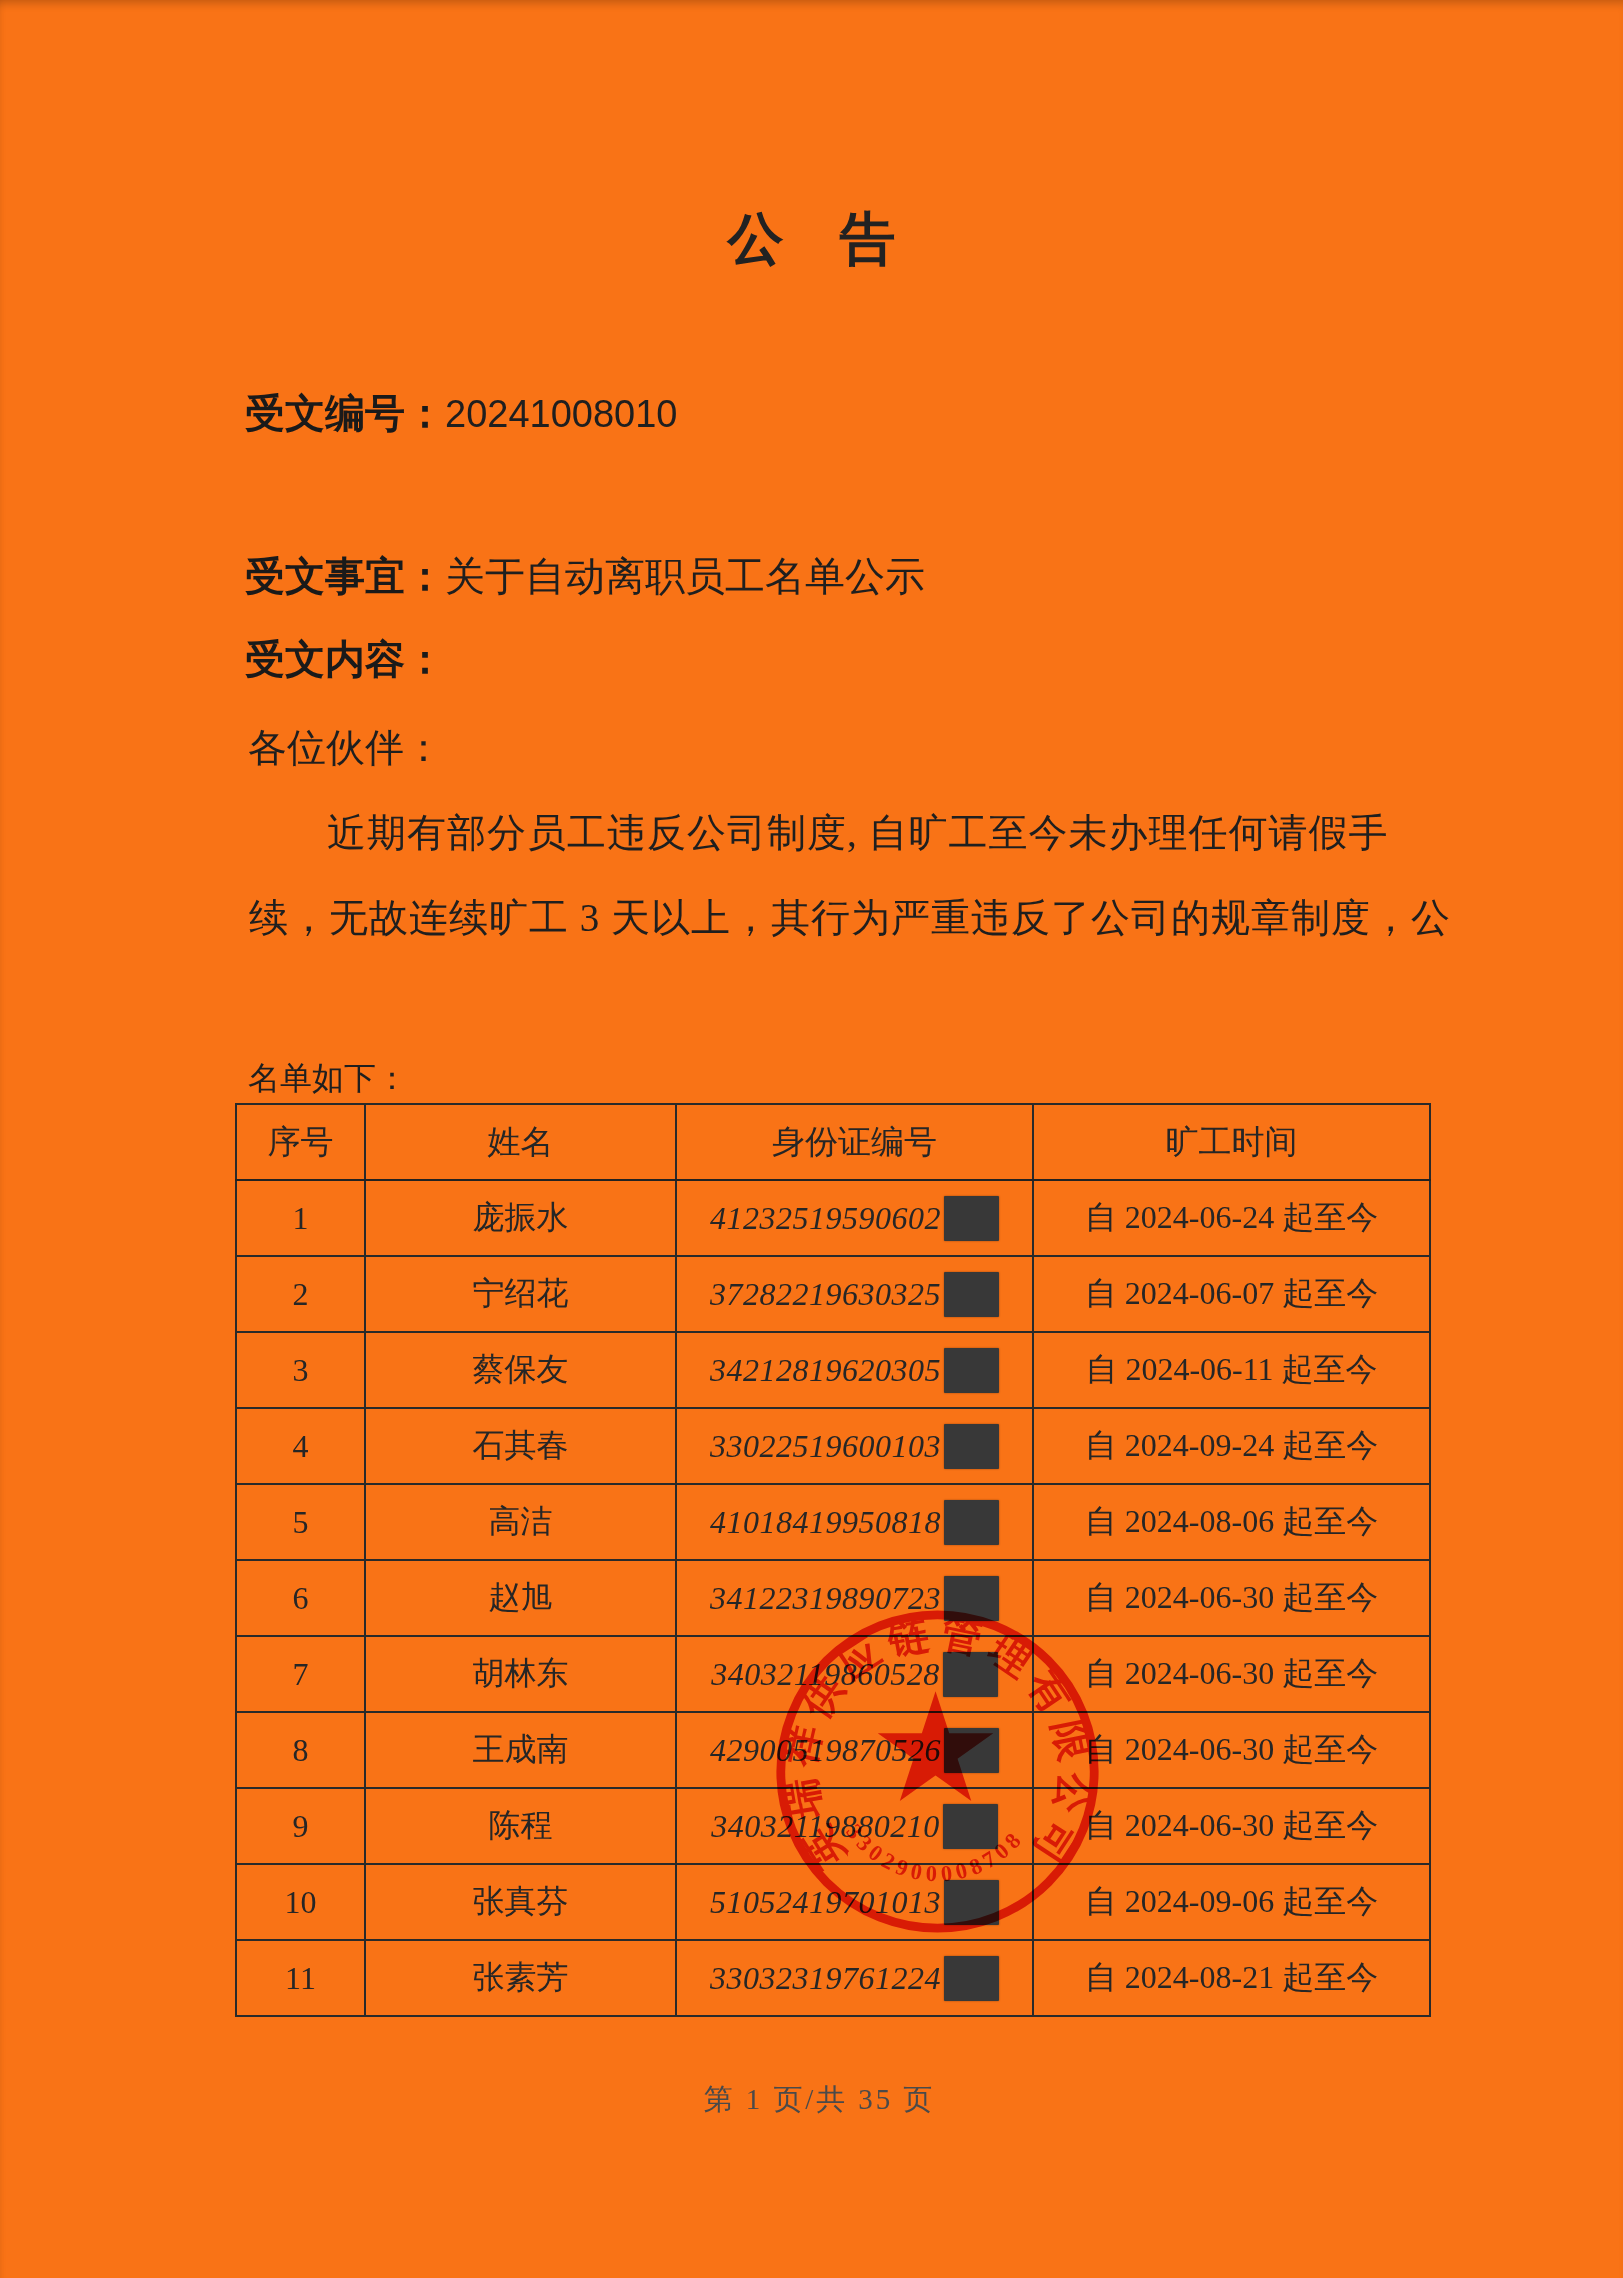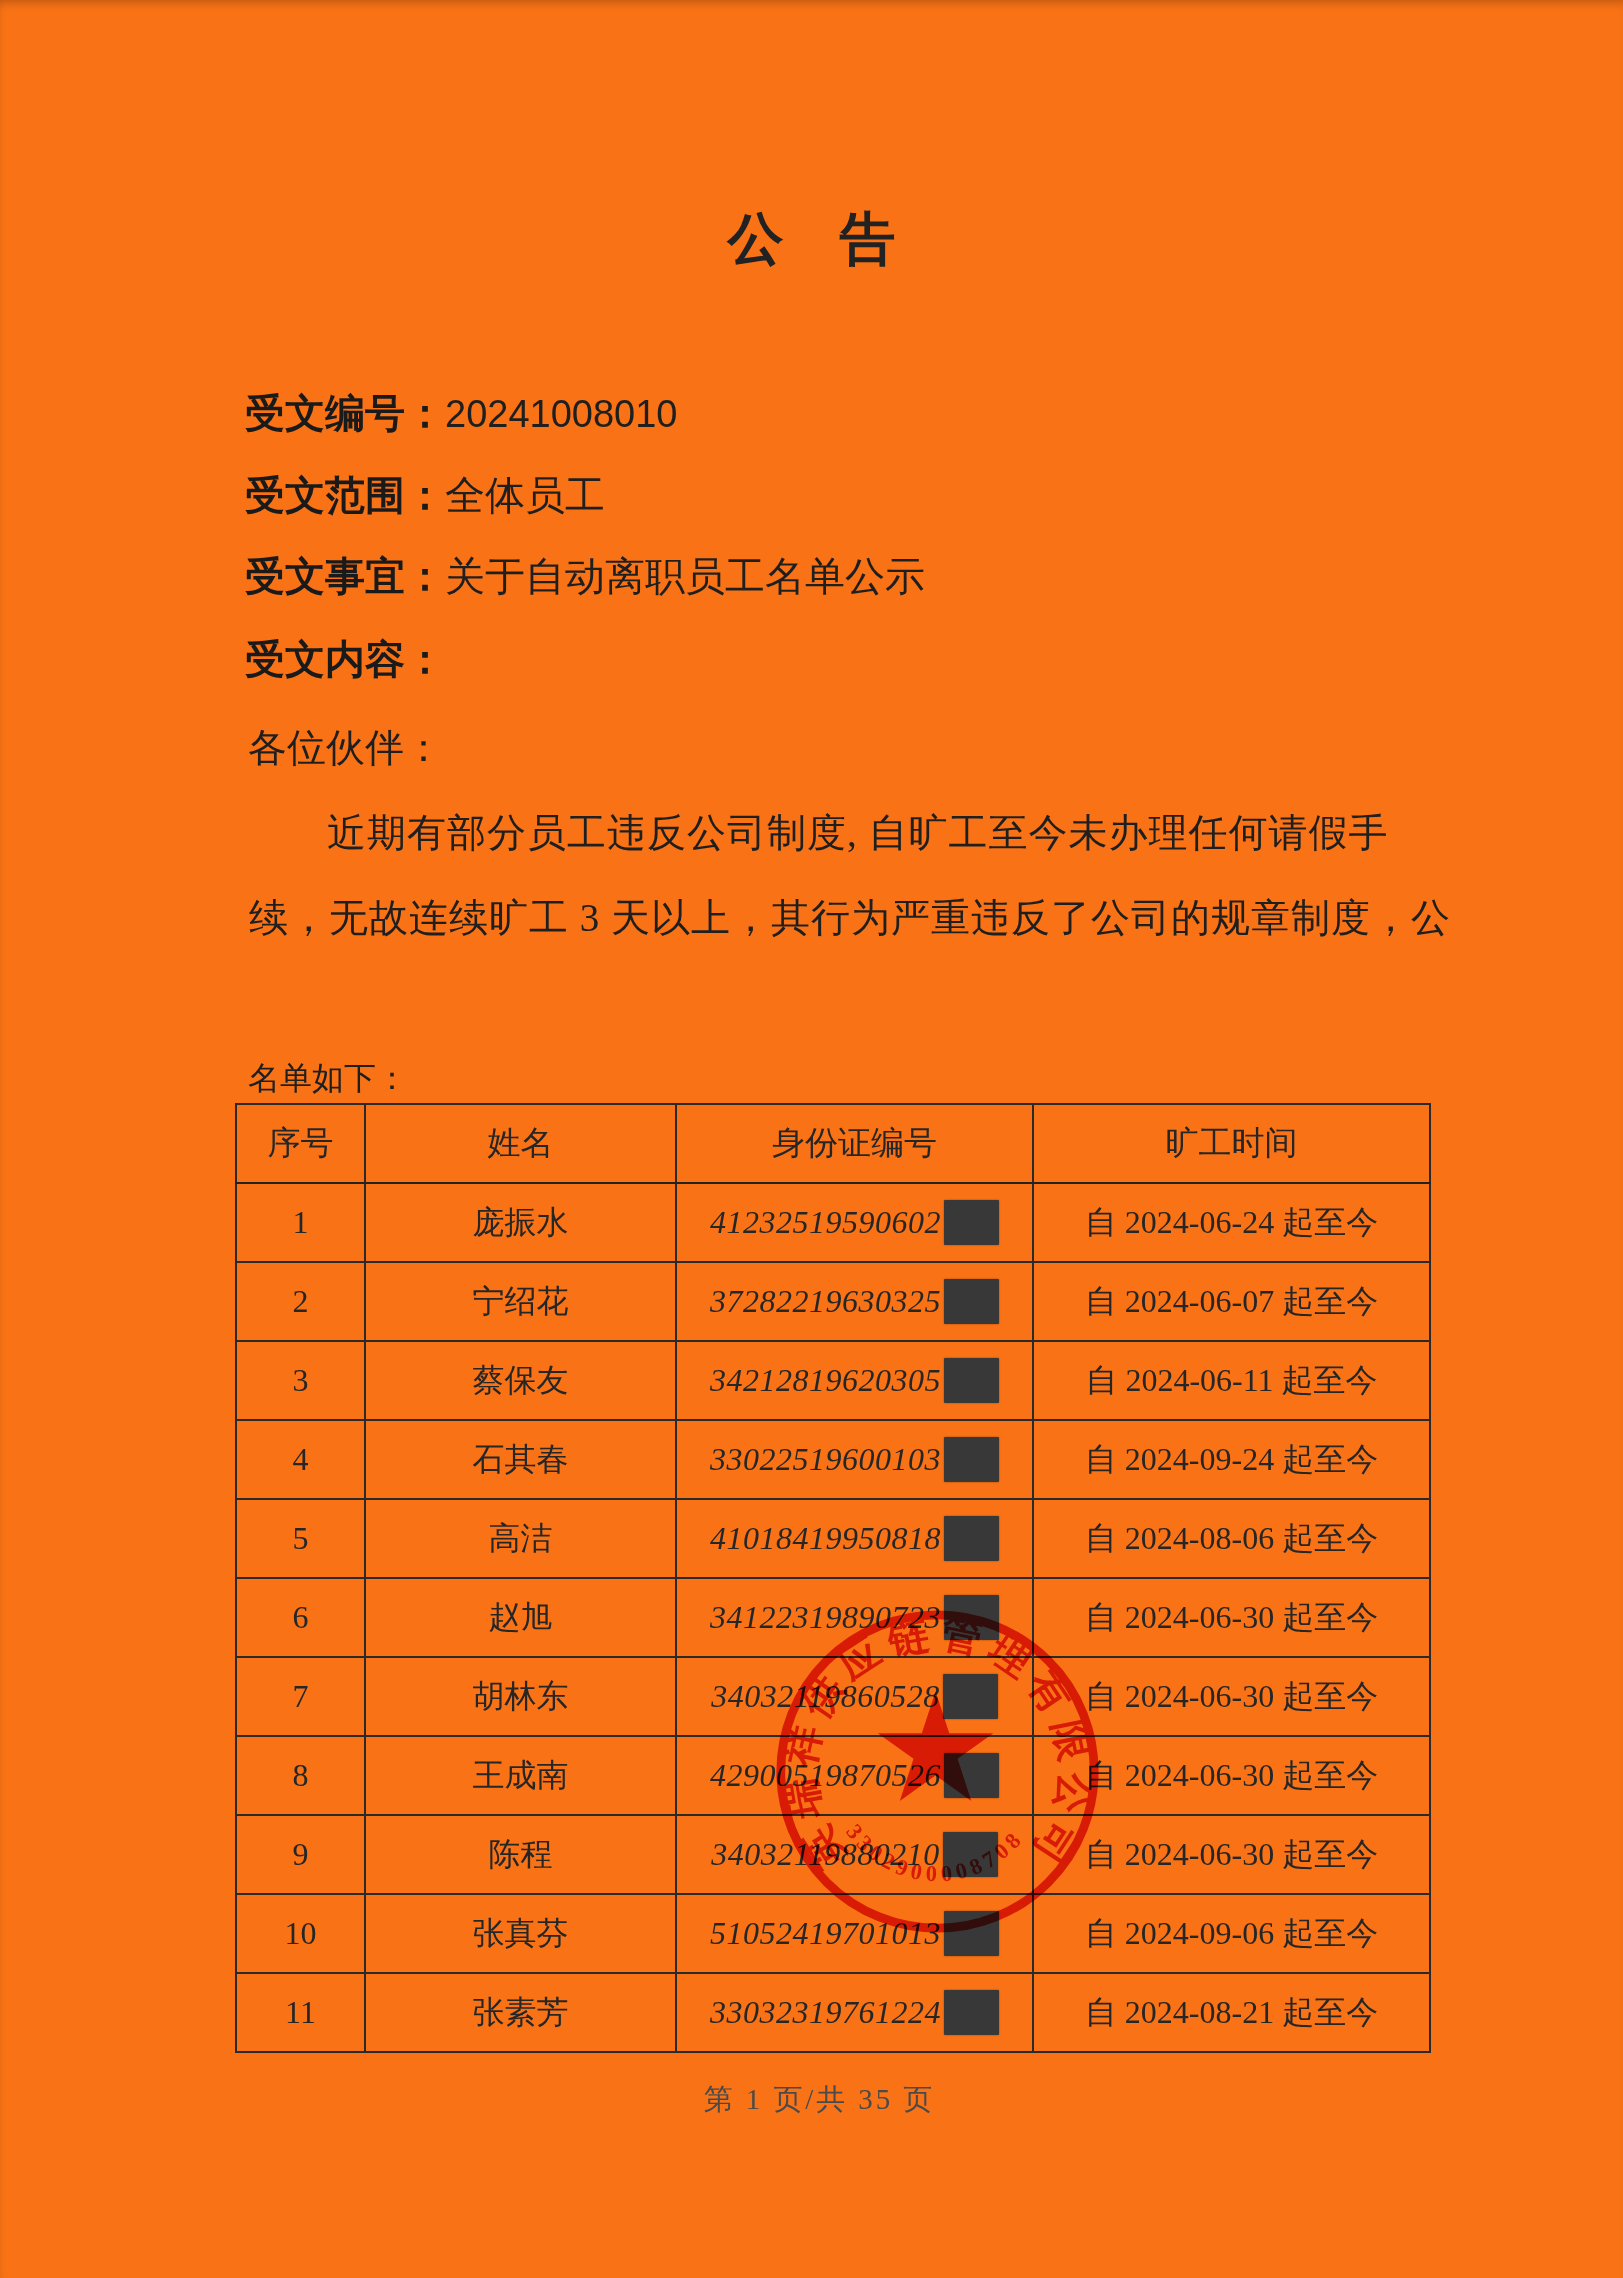--- a/index.html
+++ b/index.html
@@ -20,21 +20,21 @@
   .greeting{position:absolute;left:248px;top:721px;font-size:39px;}
   .para-line{position:absolute;font-size:39px;letter-spacing:1px;white-space:nowrap;}
   .p1{top:806px;left:327px}.p2{top:891px;left:249px}.p3{top:976px;left:249px}
   .list-intro{position:absolute;left:248px;top:1057px;font-size:32px;}
   table.roster{
     position:absolute;left:235px;top:1103px;width:1194px;
     border-collapse:collapse;table-layout:fixed;border:2.9px solid #222;
   }
   .roster th,.roster td{
     border:2px solid #2a2a2a;text-align:center;vertical-align:middle;
-    font-weight:normal;padding:16px;color:#262626;margin-top:8px;
+    font-weight:normal;padding:0;color:#262626;margin-top:8px;
   }
   .roster thead tr{height:76px;font-size:33px;}
   .roster tbody tr{height:76px;font-size:32px;}
   .roster thead th{border-bottom:2.9px solid #222;}
   .id-digits{letter-spacing:0.5px;font-style:italic;}
   .redact{
     display:inline-block;width:55px;height:45px;background:#383838;
     vertical-align:-11.8px;margin-left:2.9px;border-radius:1px;
     box-shadow:0 0 2px rgba(0,0,0,.4);
   }
@@ -50,23 +50,20 @@
 </style>
 </head>
 <body>
 
 <div class="page">
 
   <div class="title">公　告</div>
 
   <div class="meta-line m1">
     <span class="meta-label">受文编号：</span><span class="meta-value num">20241008010</span>
-  </div>
-  <div class="meta-line m2">
-    <span class="meta-label">受文范围：</span><span class="meta-value">全体员工</span>
   </div>
   <div class="meta-line m3">
     <span class="meta-label">受文事宜：</span><span class="meta-value">关于自动离职员工名单公示</span>
   </div>
   <div class="meta-line m4">
     <span class="meta-label">受文内容：</span><span class="meta-value"></span>
   </div>
 
   <div class="greeting">各位伙伴：</div>
 

